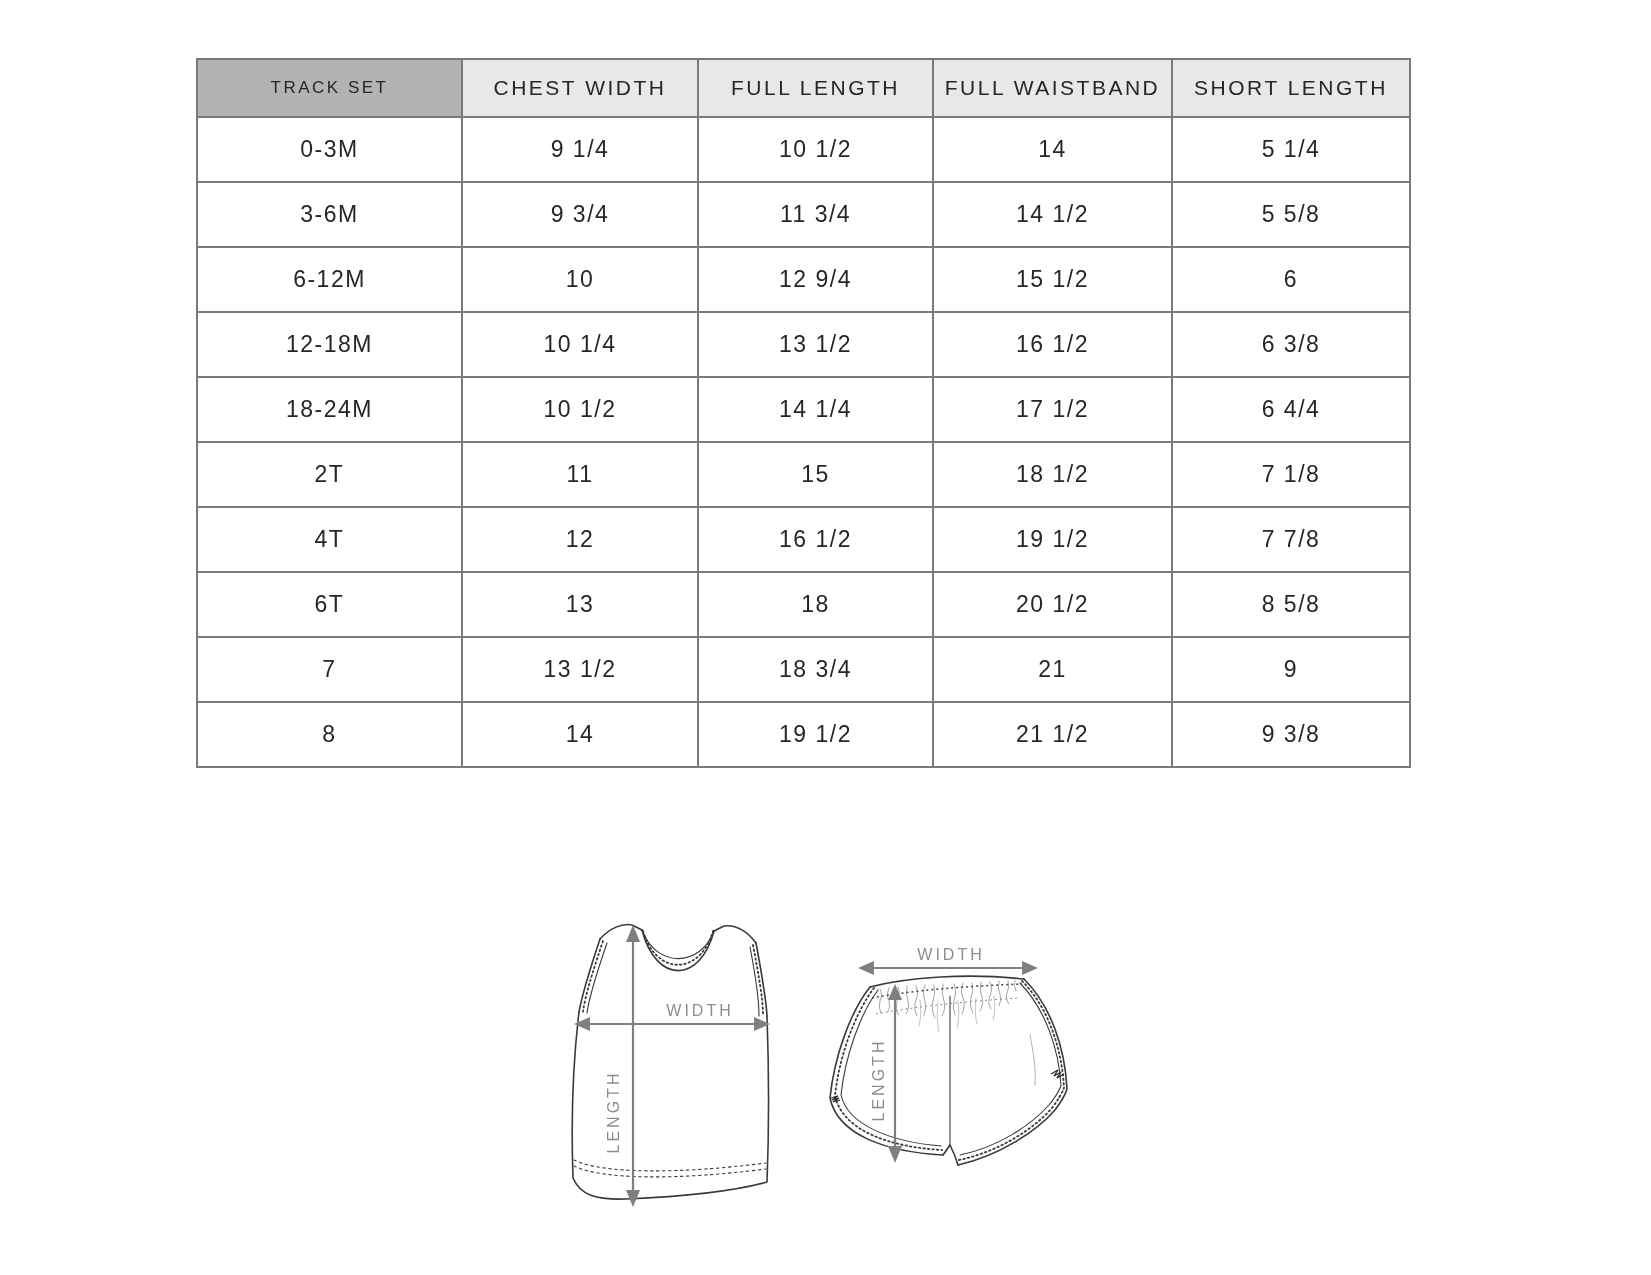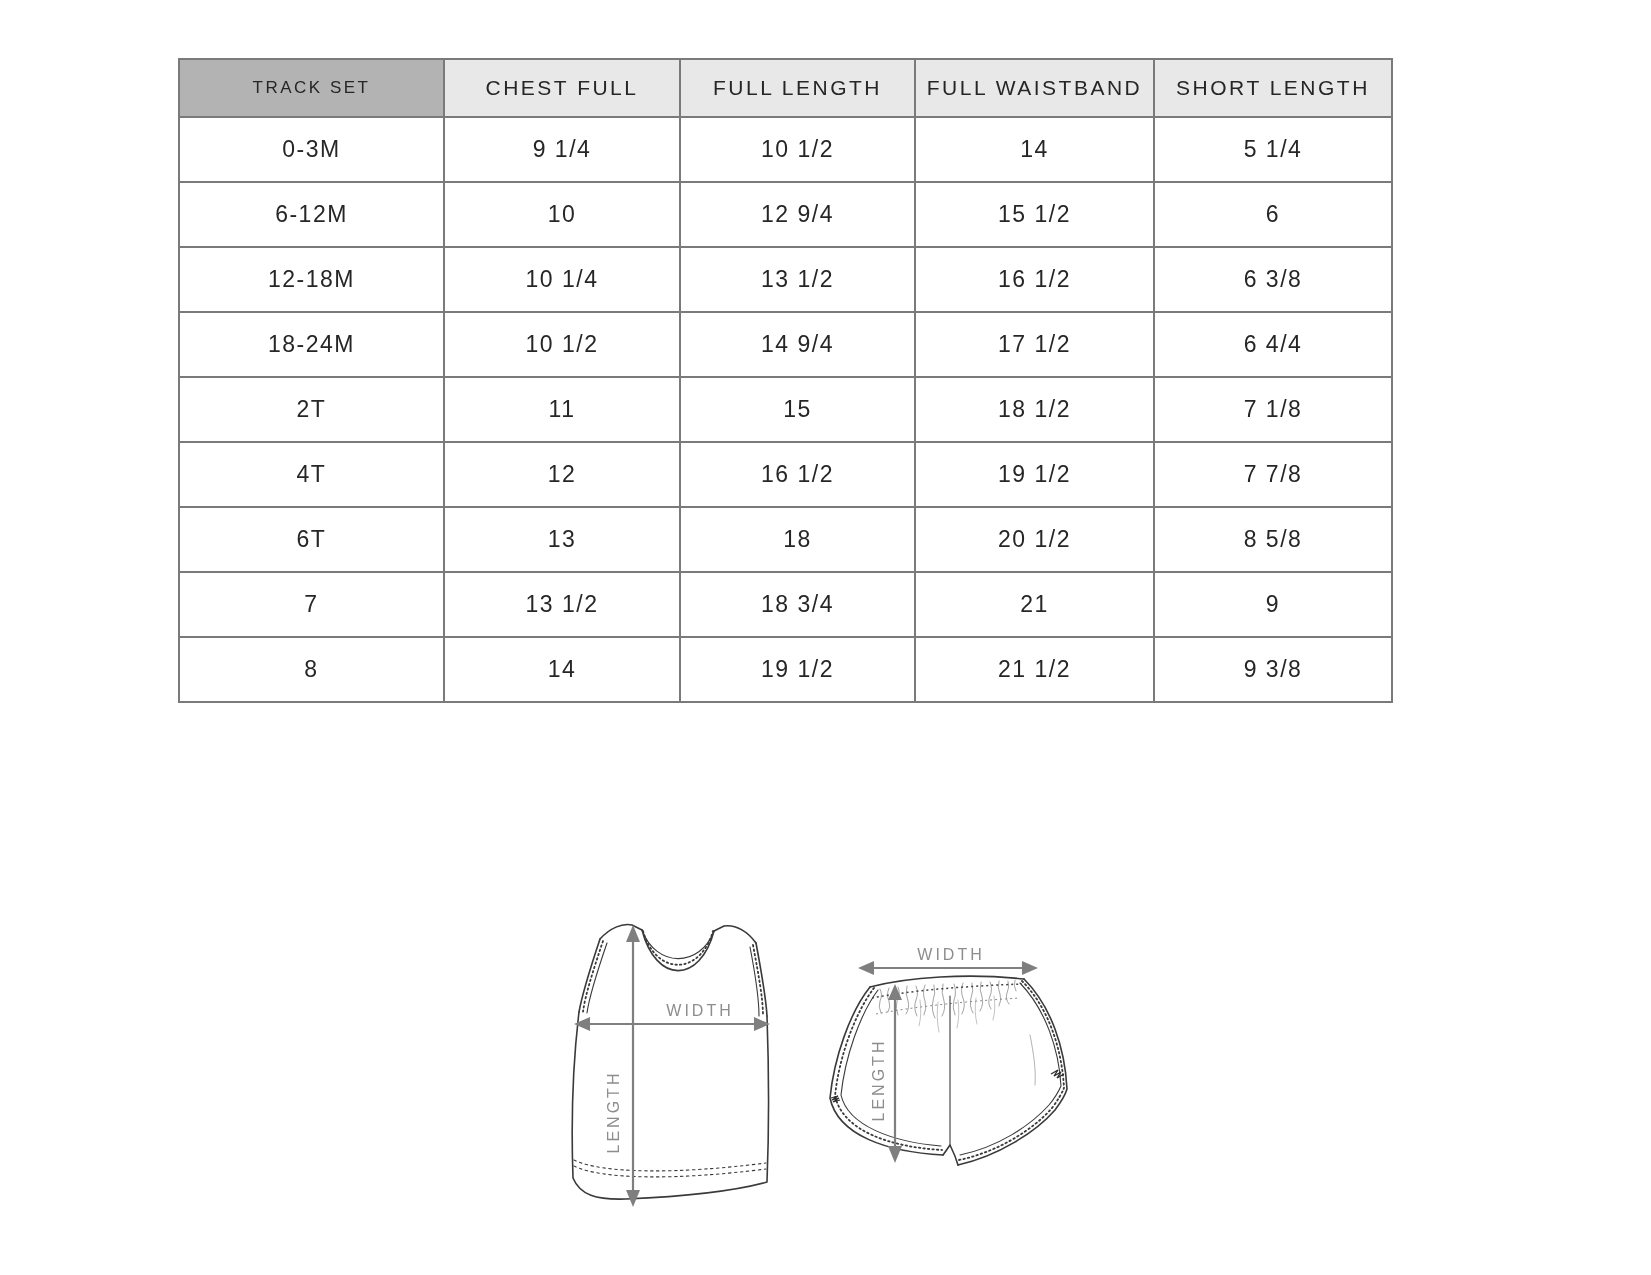--- a/index.html
+++ b/index.html
@@ -9,21 +9,21 @@
     --text:#262626;
     --line:#3a3a3a;
     --arrow:#7f7f7f;
     --label:#8d8d8d;
   }
   html,body{margin:0;padding:0;background:#ffffff;}
   body{width:1651px;height:1275px;font-family:"Liberation Sans",sans-serif;}
   .page{position:relative;width:1651px;height:1275px;overflow:hidden;background:#ffffff;}
 
   table.size-chart{
-    position:absolute;left:178px;top:58px;
+    position:absolute;left:196px;top:58px;
     border-collapse:collapse;table-layout:fixed;
   }
   table.size-chart th,
   table.size-chart td{
     border:2px solid var(--border);
     text-align:center;vertical-align:middle;
     color:var(--text);
     padding:0;
     font-weight:normal;
     white-space:nowrap;
@@ -70,52 +70,59 @@
     <colgroup>
       <col style="width:265px">
         <col style="width:236px">
         <col style="width:235px">
         <col style="width:239px">
         <col style="width:238px">
     </colgroup>
     <thead>
       <tr>
         <th class="corner">TRACK SET</th>
-        <th>CHEST FULL</th>
+        <th>CHEST WIDTH</th>
         <th>FULL LENGTH</th>
         <th>FULL WAISTBAND</th>
         <th>SHORT LENGTH</th>
       </tr>
     </thead>
     <tbody>
         <tr>
           <td>0-3M</td>
           <td>9 1/4</td>
           <td>10 1/2</td>
           <td>14</td>
           <td>5 1/4</td>
         </tr>
         <tr>
+          <td>3-6M</td>
+          <td>9 3/4</td>
+          <td>11 3/4</td>
+          <td>14 1/2</td>
+          <td>5 5/8</td>
+        </tr>
+        <tr>
           <td>6-12M</td>
           <td>10</td>
           <td>12 9/4</td>
           <td>15 1/2</td>
           <td>6</td>
         </tr>
         <tr>
           <td>12-18M</td>
           <td>10 1/4</td>
           <td>13 1/2</td>
           <td>16 1/2</td>
           <td>6 3/8</td>
         </tr>
         <tr>
           <td>18-24M</td>
           <td>10 1/2</td>
-          <td>14 9/4</td>
+          <td>14 1/4</td>
           <td>17 1/2</td>
           <td>6 4/4</td>
         </tr>
         <tr>
           <td>2T</td>
           <td>11</td>
           <td>15</td>
           <td>18 1/2</td>
           <td>7 1/8</td>
         </tr>

